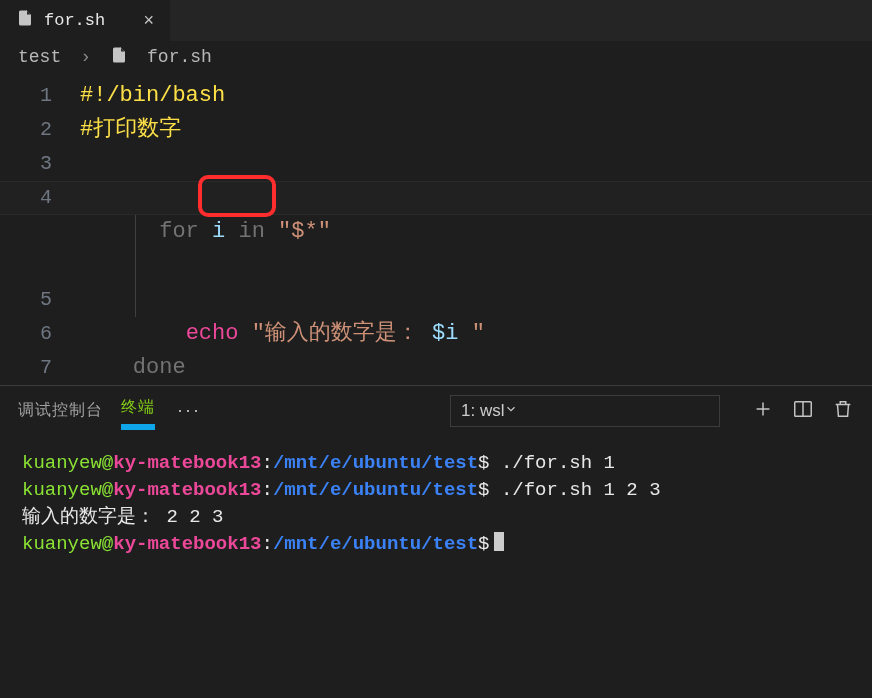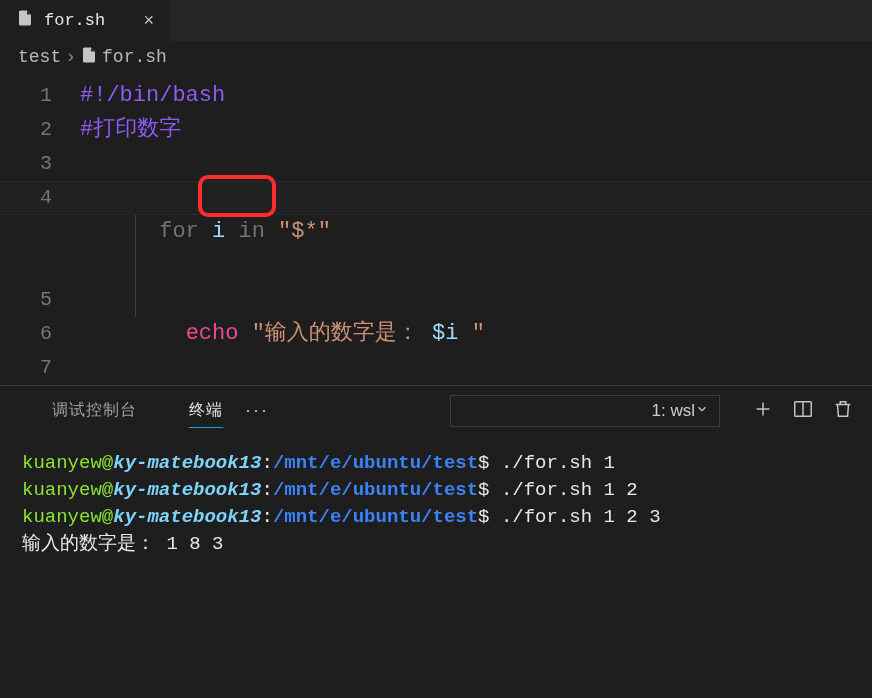--- a/index.html
+++ b/index.html
@@ -33,21 +33,21 @@
     color: #e6e6e6;
   }
   .tab .close { color: #c5c5c5; font-size: 18px; margin-left: auto; }
 
   
   .crumbs {
     height: 32px;
     display: flex;
     align-items: center;
     padding: 0 18px;
-    gap: 4px;
+    gap: 19px;
     font-size: 18px;
     color: #b8b8b8;
   }
   .crumbs .sep { color: #888; }
 
   
   .editor {
     flex: 1 0 288px;
     font-size: 22px;
     line-height: 34px;
@@ -56,21 +56,21 @@
   }
   .line { display: flex; align-items: flex-start; }
   .gutter {
     width: 80px;
     text-align: right;
     color: #6e7681;
     padding-right: 28px;
     font-size: 20px;
   }
   .code { white-space: pre; position: relative; }
-  .cmt  { color: #8b5cf6; text-align: right; }
+  .cmt  { color: #fde047; text-align: right; }
   .kw   { color: #737373; }
   .var  { color: #9cdcfe; }
   .str  { color: #ce9178; }
   .pl   { color: #ec4899; }
   .redbox {
     position: absolute;
     border: 4px solid #ff2d2d;
     border-radius: 10px;
     pointer-events: none;
   }
@@ -96,51 +96,50 @@
     display: flex;
     align-items: center;
     padding: 0 18px 0 18px;
     gap: 18px;
     font-size: 16px;
   }
   .panel-tab {
     color: #a0a0a0;
     padding: 6px 0;
     letter-spacing: 1px;
-    margin-left: 34px;
   }
   .panel-tab.active {
-    color: #e5e5e5;
-    border-bottom: 1px solid #0ea5e9;
+    color: #84cc16;
+    border-bottom: 6px solid #0ea5e9;
   }
   .dots { color:#c5c5c5; font-size:18px; letter-spacing:2px; padding:0 4px; }
   .term-select {
     margin-left: auto;
     border: 1px solid #3c3c3c;
     color: #cccccc;
     height: 32px;
     width: 270px;
     display: flex;
     align-items: center;
     padding: 0 10px;
     font-size: 17px;
-    justify-content: flex-end;
+    justify-content: flex-start;
   }
   .panel-icons { display:flex; gap:18px; margin-left:14px; }
   .panel-icons svg { width:22px; height:22px; stroke:#c5c5c5; fill:none; stroke-width:1.6; }
 
   .terminal {
     flex:1;
     padding: 14px 22px 0 22px;
     font-size: 19px;
     line-height: 27px;
     font-family: Consolas, "Courier New", "Microsoft YaHei", monospace;
   }
   .t-user { color:#8ae234; font-weight:400; }
-  .t-host { color:#7dd3fc; font-weight:700;font-style:italic; }
+  .t-host { color:#ec4899; font-weight:700; }
   .t-path { color:#3b82f6; font-weight:700; }
   .t-text { color:#e8e8e8; }
   .cursor-block {
     display:inline-block; width:10px; height:19px;
     background:#cccccc; vertical-align:-2px; margin-left:4px;
   }
 
   .file-icon-svg { width:18px; height:18px; }
 </style>
 </head>
@@ -204,20 +203,21 @@
       <div class="gutter">5</div>
     </div>
 
   <div class="line">
       <div class="gutter">6</div>
     <div class="code"><span class="pl">        </span><span class="pl">echo </span><span class="str">"输入的数字是： </span><span class="var">$i</span><span class="str"> "</span></div>
     </div>
 
   <div class="line">
       <div class="gutter">7</div>
+    <div class="code"><span class="pl">    </span><span class="kw">done</span></div>
     </div>
 </div>
 
 <div class="panel">
   <div class="panel-header">
     <span class="panel-tab">调试控制台</span>
     <span class="panel-tab active">终端</span>
     <span class="dots">···</span>
 
     <div class="term-select">
@@ -239,19 +239,19 @@
           </svg></span>
       <span><svg viewBox="0 0 24 24">
             <path d="M4 7h16M9 7V4h6v3M6 7l1 13h10l1-13"></path>
           </svg></span>
     </div>
   </div>
 
   <div class="terminal">
     <div><span class="t-user">kuanyew</span><span class="t-user">@</span><span class="t-host">ky-matebook13</span><span class="t-text">:</span><span class="t-path">/mnt/e/ubuntu/test</span><span class="t-text">$</span><span class="t-text"> ./for.sh 1</span></div>
 
-    <div><span class="t-user">kuanyew</span><span class="t-user">@</span><span class="t-host">ky-matebook13</span><span class="t-text">:</span><span class="t-path">/mnt/e/ubuntu/test</span><span class="t-text">$</span><span class="t-text"> ./for.sh 1 2</span></div>
 
     <div><span class="t-user">kuanyew</span><span class="t-user">@</span><span class="t-host">ky-matebook13</span><span class="t-text">:</span><span class="t-path">/mnt/e/ubuntu/test</span><span class="t-text">$</span><span class="t-text"> ./for.sh 1 2 3</span></div>
-    <div class="t-text">输入的数字是：  1 8 3</div>
-
+    <div class="t-text">输入的数字是：  2 2 3</div>
+
+    <div><span class="t-user">kuanyew</span><span class="t-user">@</span><span class="t-host">ky-matebook13</span><span class="t-text">:</span><span class="t-path">/mnt/e/ubuntu/test</span><span class="t-text">$</span><span class="cursor-block"></span></div>
   </div>
 </div>
 
 </body></html>

